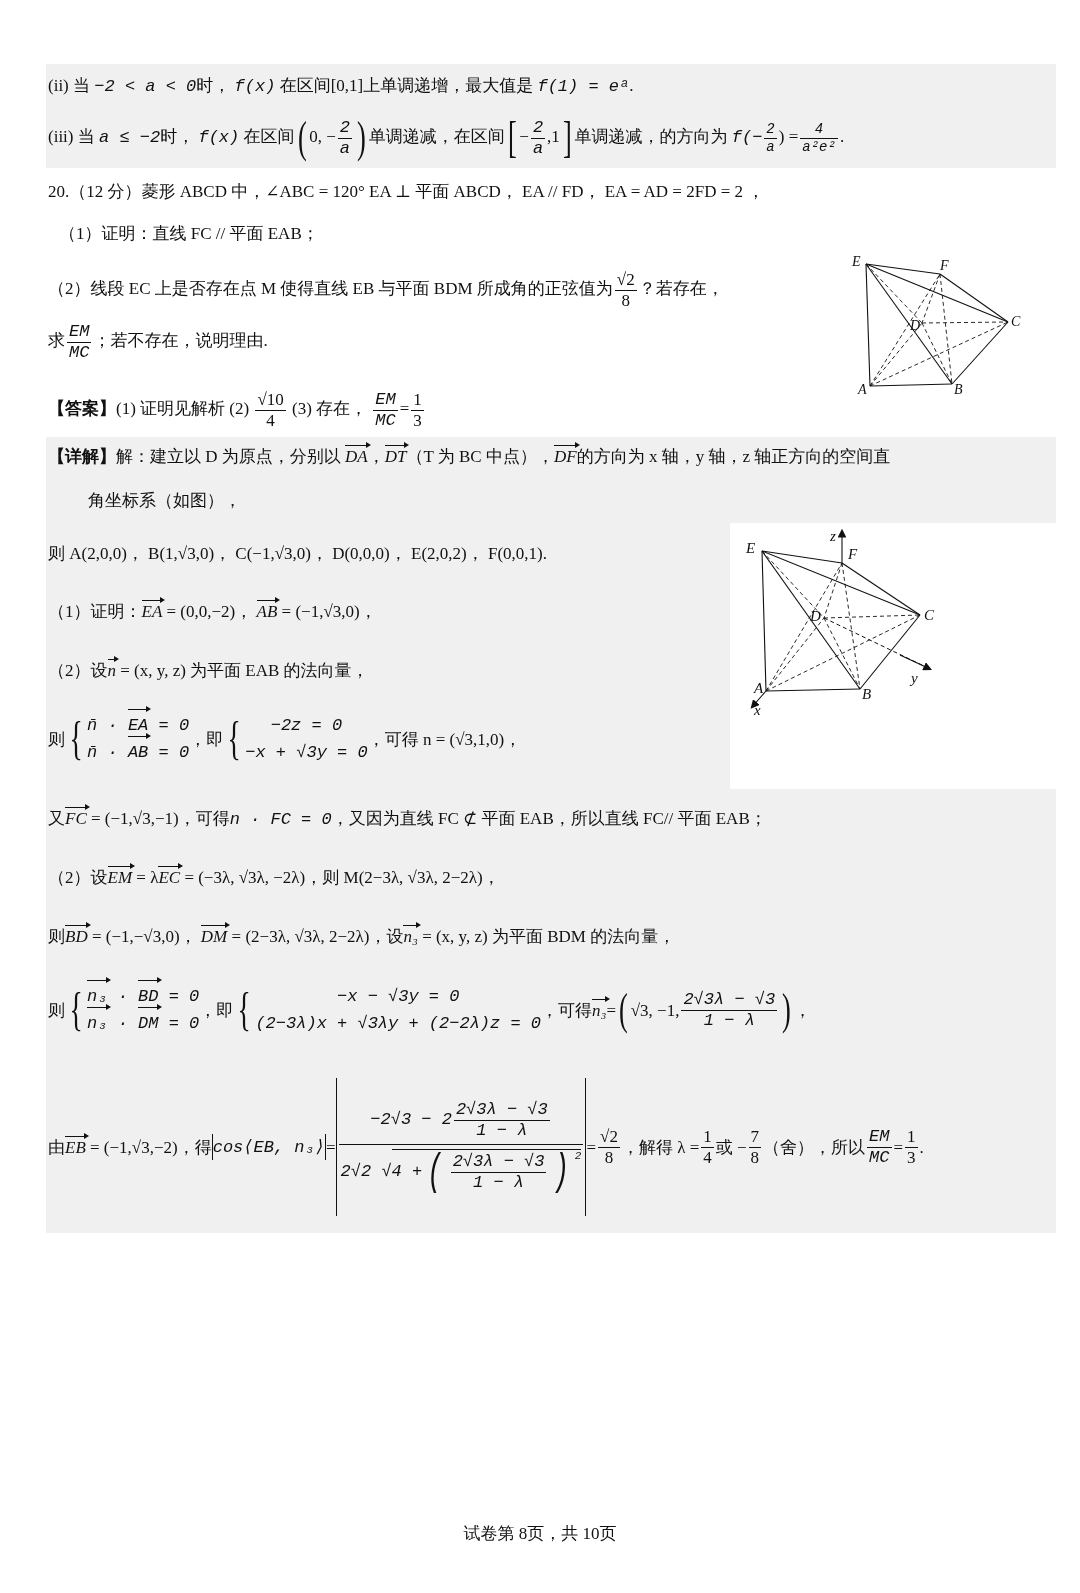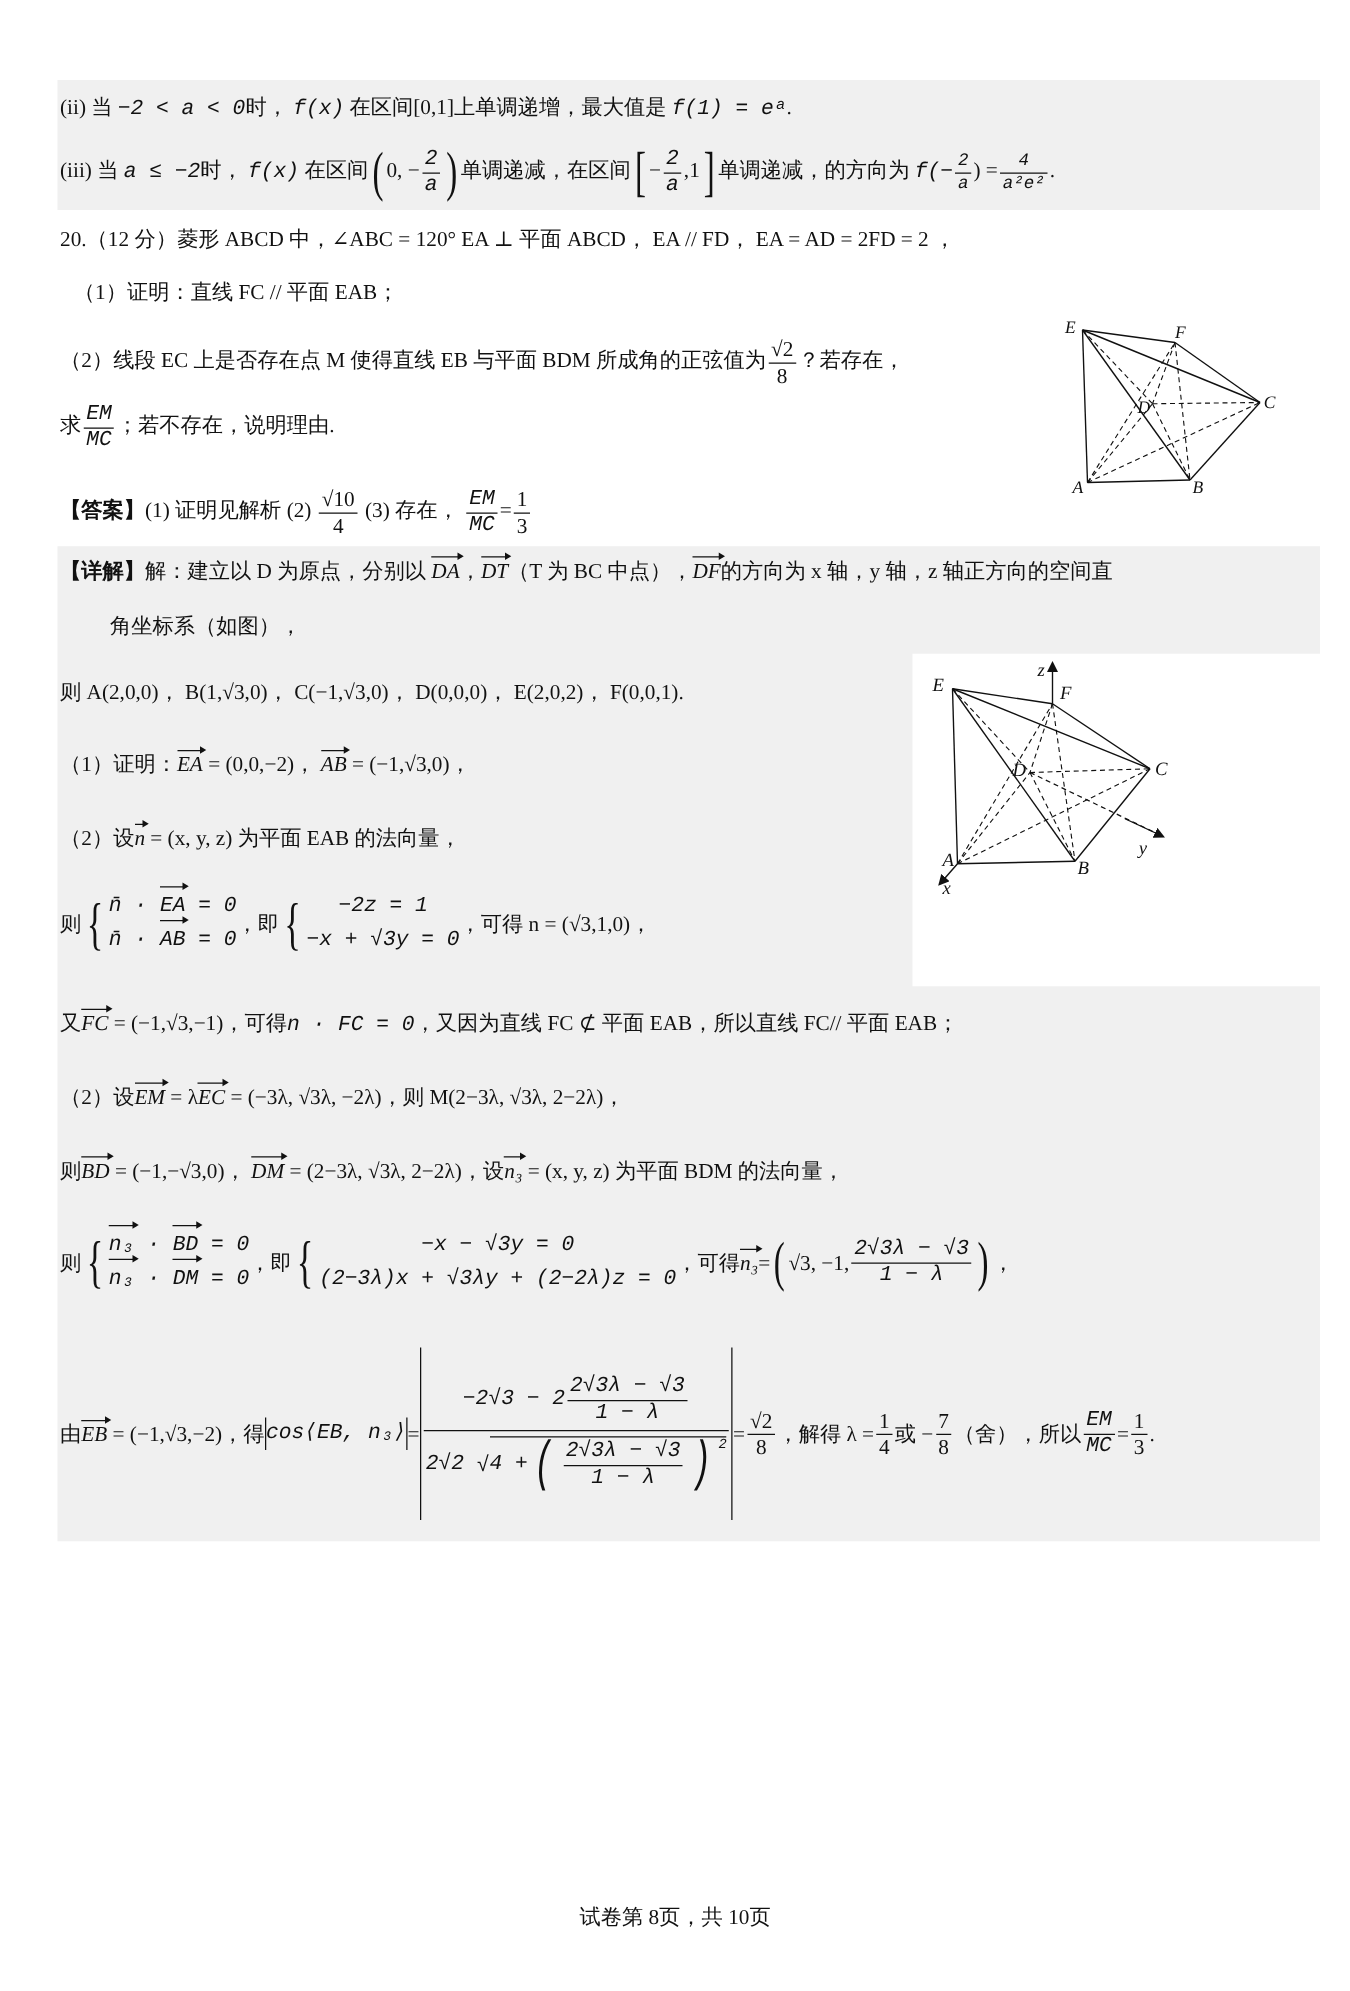--- a/index.html
+++ b/index.html
@@ -121,21 +121,21 @@
   <span class="vec">AB</span> <span>= (−1,√3,0)，</span>
 </div>
 <div class="line" style="left:48px; top:662px;">
   <span>（2）设</span><span class="vec">n</span> <span>= (x, y, z) 为平面 EAB 的法向量，</span>
 </div>
 <div class="line" style="left:48px; top:712px;">
   <span style="vertical-align:middle">则</span><span class="brace">{</span><span class="sys it">
     <span>n̄ · <span class="vec">EA</span> <span>= 0</span></span>
     <span>n̄ · <span class="vec">AB</span> <span>= 0</span></span>
   </span><span style="vertical-align:middle">，即</span><span class="brace">{</span><span class="sys center it">
-    <span>−2z = 1</span>
+    <span>−2z = 0</span>
     <span>−x + √3y = 0</span>
   </span><span style="vertical-align:middle">，可得 n = (√3,1,0)，</span>
 </div>
 
 <div class="figure" style="left:730px; top:523px; width:326px; height:266px; background:#ffffff;">
   <svg width="326" height="266" viewBox="0 0 326 266">
     <defs>
       <marker id="arr" markerWidth="8" markerHeight="8" refX="6" refY="4" orient="auto">
         <path d="M0,0 L8,4 L0,8 z" fill="#111"></path>
       </marker>

